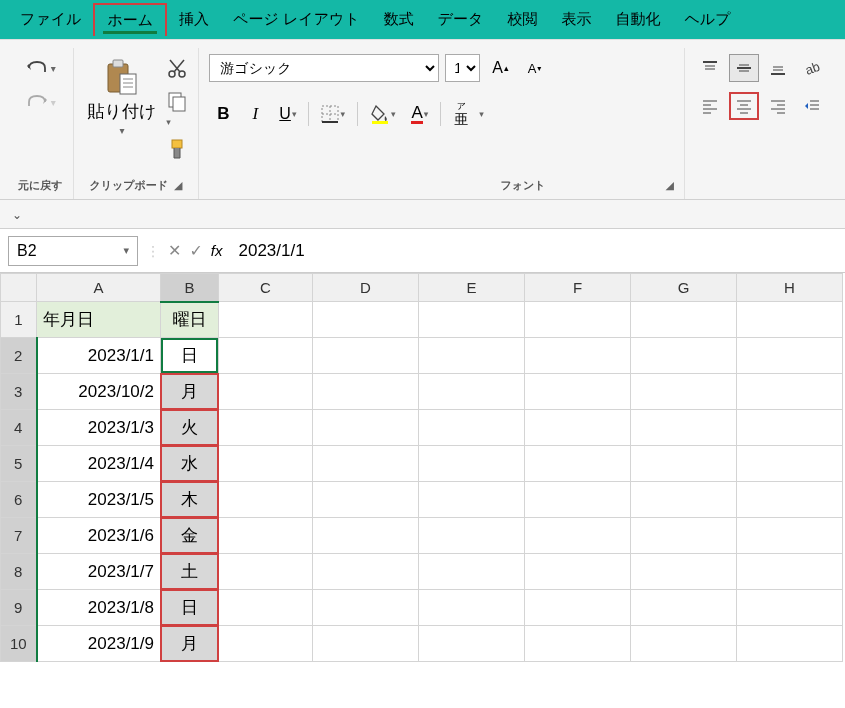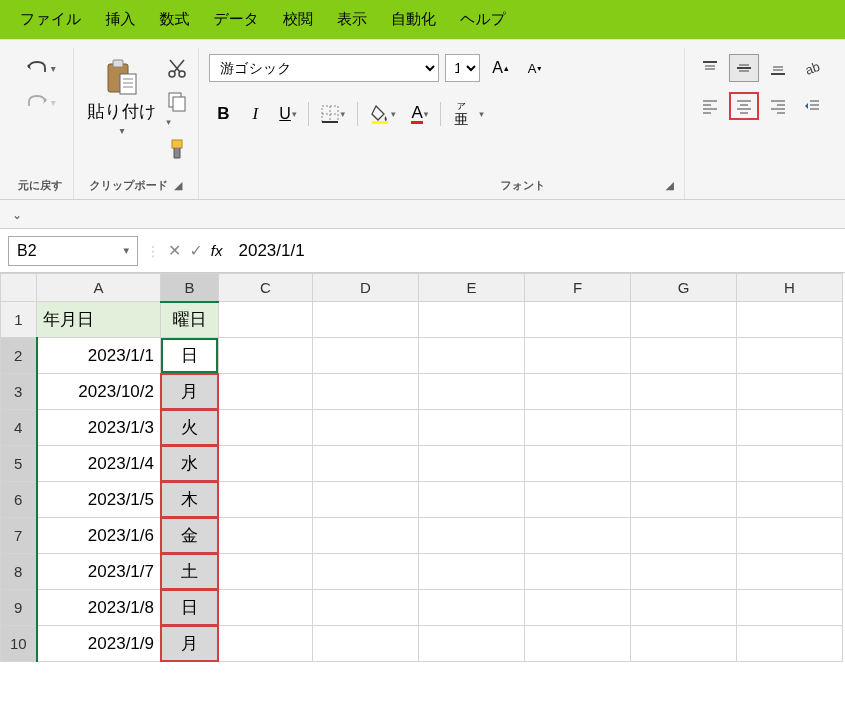--- a/index.html
+++ b/index.html
@@ -1,19 +1,19 @@
 <!DOCTYPE html>
 <html><head>
 <meta charset="utf-8">
 <style>
 * { box-sizing: border-box; margin: 0; padding: 0; }
 body { font-family: "Meiryo", "Yu Gothic", sans-serif; font-size: 14px; background: #fff; width: 845px; }
 
 
-.menubar { display: flex; background: #84cc16; border-bottom: 1px solid #e0e0e0; padding: 4px 8px; gap: 0; height: 40px; align-items: center; }
+.menubar { display: flex; background: #14b8a6; border-bottom: 1px solid #e0e0e0; padding: 4px 8px; gap: 0; height: 40px; align-items: center; }
 .menu-item { padding: 6px 12px; font-size: 15px; cursor: pointer; }
 .menu-item.active { border: 2px solid #d04040; border-bottom: none; position: relative; }
 .menu-item.active::after { content: ''; position: absolute; bottom: 2px; left: 8px; right: 8px; height: 3px; background: #107c41; }
 
 
 .ribbon { display: flex; background: #f5f5f5; border-bottom: 1px solid #d0d0d0; padding: 8px 8px 0 8px; height: 160px; }
 .ribbon-group { display: flex; flex-direction: column; align-items: center; padding: 0 10px; border-right: 1px solid #e0e0e0; }
 .ribbon-group:last-child { border-right: none; }
 .group-content { flex: 1; display: flex; align-items: flex-start; gap: 6px; padding-top: 6px; }
 .group-label { font-size: 11px; color: #555; padding: 6px 0; font-weight: bold; }
@@ -83,21 +83,23 @@
 .sel-frame { position: relative; }
 .sel-frame::after { content: ''; position: absolute; top: 0; left: 0; right: 0; bottom: 0; border: 2px solid #107c41; pointer-events: none; }
 
 svg { display: block; }
 </style>
 </head>
 <body>
 
 <div class="menubar">
   <div class="menu-item">ファイル</div>
+  <div class="menu-item active">ホーム</div>
   <div class="menu-item">挿入</div>
+  <div class="menu-item">ページ レイアウト</div>
   <div class="menu-item">数式</div>
   <div class="menu-item">データ</div>
   <div class="menu-item">校閲</div>
   <div class="menu-item">表示</div>
   <div class="menu-item">自動化</div>
   <div class="menu-item">ヘルプ</div>
 </div>
 
 <div class="ribbon">
 

